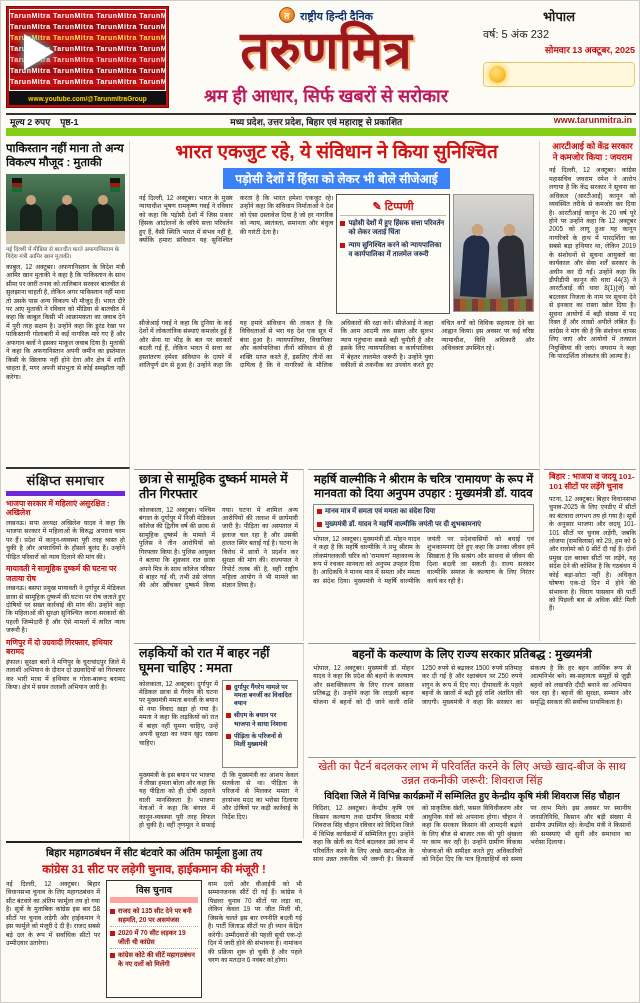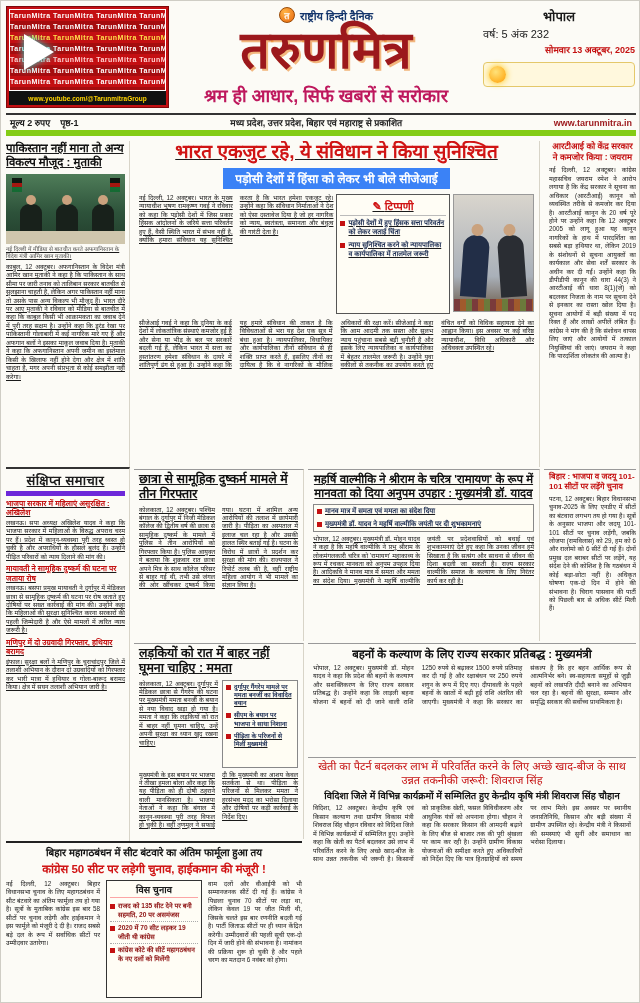--- a/index.html
+++ b/index.html
@@ -23,30 +23,30 @@
   .right-info{left:482px;top:6px;width:152px;height:102px;font-size:9px;}
   .city{font-size:13px;font-weight:bold;text-align:center;}
   .issue{text-align:left;font-size:11px;margin-top:1px;color:#222;}
   .pub-date{text-align:right;font-size:9px;font-weight:bold;color:#c41111;margin-top:2px;}
   .weather{margin-top:6px;border:1px solid #e4c86a;background:#fff8dd;border-radius:4px;padding:3px 5px;display:flex;align-items:center;gap:6px;}
   .sun{width:17px;height:17px;border-radius:50%;background:radial-gradient(circle at 40% 35%,#ffe27a,#ff9d00);box-shadow:0 0 7px #ffc400;flex:none;}
   .temps{font-size:7.5px;line-height:10px;color:#333;flex:1;}
   .t-title{font-weight:bold;font-size:8px;color:#7a4a00;border-bottom:1px solid #e4c86a;margin-bottom:1px;}
   .temps b{color:#c41111;}
   
-  .infobar{left:5px;top:112px;width:630px;height:23px;border-top:2px solid #333;border-bottom:6px solid #84cc16;display:flex;align-items:center;gap:10px;font-size:9px;font-weight:bold;padding:0 4px;}
+  .infobar{left:5px;top:112px;width:630px;height:23px;border-top:2px solid #333;border-bottom:8px solid #84cc16;display:flex;align-items:flex-start;gap:10px;font-size:9px;font-weight:bold;padding:0 4px;}
   .infobar .regions{flex:1;text-align:center;font-weight:bold;color:#222;}
   .infobar .site{color:#9c181c;}
   
   .body-txt{font-size:6.3px;line-height:1.34;text-align:justify;color:#222;}
   .cols2{column-count:2;column-gap:7px;}
   .cols3{column-count:3;column-gap:8px;}
   .cols4{column-count:4;column-gap:8px;}
   .blk{overflow:hidden;}
-  .vr-r{border-right:1px solid #d8d4c8;text-decoration:underline;}
+  .vr-r{border-right:1px solid #d8d4c8;}
   .sq{display:inline-block;width:5px;height:5px;background:#c41111;margin-right:3px;flex:none;margin-top:2px;}
   
   .b-pak{left:5px;top:140px;width:124px;height:326px;padding-right:4px;}
   .pak-head{font-size:11.5px;line-height:1.25;font-weight:bold;color:#111;}
   .photo-pak{height:70px;margin:4px 0 2px;position:relative;background:linear-gradient(180deg,#4f7d59 0%,#2d523a 55%,#223d2c 100%);overflow:hidden;}
   .photo-pak .table{position:absolute;left:0;right:0;bottom:0;height:13px;background:#cfc6ad;}
   .fig{position:absolute;bottom:10px;width:22px;height:30px;background:#18211b;border-radius:9px 9px 2px 2px;}
   .fig::before{content:"";position:absolute;left:6px;top:-9px;width:10px;height:10px;border-radius:50%;background:#caa27e;}
   .flag{position:absolute;top:4px;width:10px;height:14px;background:linear-gradient(180deg,#000 33%,#b00 33% 66%,#0a6b2d 66%);opacity:.8;}
   .pak-cap{font-size:5.8px;color:#444;line-height:1.3;margin-bottom:2px;}
@@ -96,21 +96,21 @@
   .b-kheti{left:307px;top:756px;width:328px;height:244px;border-top:1px solid #999;padding:2px 5px 0;}
   .kheti-head{font-size:11px;font-weight:normal;color:#c41111;line-height:1.25;text-align:center;margin-bottom:2px;}
   .kheti-sub{font-size:9.5px;font-weight:bold;color:#111;text-align:center;margin-bottom:3px;line-height:1.25;}
   
   .b-congress{left:5px;top:840px;width:296px;height:160px;border-top:2px solid #222;padding-top:2px;}
   .con-kicker{font-size:10px;font-weight:bold;text-align:center;color:#111;}
   .con-head{font-size:11.5px;font-weight:bold;color:#d01414;text-align:center;margin:2px 0 4px;}
   .con-row{display:flex;gap:6px;height:118px;overflow:hidden;}
   .con-col{width:94px;}
   .vis-box{width:96px;border:1.5px solid #333;padding:2px 3px;flex:none;background:#fffdf5;}
-  .vis-title{font-size:9.5px;font-weight:bold;text-align:center;border-bottom:1px solid #fca5a5;padding-bottom:1px;margin-bottom:2px;}
+  .vis-title{font-size:9.5px;font-weight:bold;text-align:center;border-bottom:6px solid #fca5a5;padding-bottom:1px;margin-bottom:2px;}
   .vis-point{display:flex;font-size:6.6px;font-weight:bold;color:#8d1111;line-height:1.3;padding:2px 0;border-bottom:1px dotted #aaa;text-align:left;}
 </style>
 </head>
 <body>
 
 <div class="page">
 
   <div class="abs social-box">
     <div class="stripes">
       <div class="srow">TarunMitra TarunMitra TarunMitra TarunMitra TarunMitra</div>
@@ -265,21 +265,21 @@
   </div>
 
   <div class="abs blk b-kheti">
     <h2 class="kheti-head">खेती का पैटर्न बदलकर लाभ में परिवर्तित करने के लिए अच्छे खाद-बीज के साथ उन्नत तकनीकी जरूरी: शिवराज सिंह</h2>
     <div class="kheti-sub">विदिशा जिले में विभिन्न कार्यक्रमों में सम्मिलित हुए केन्द्रीय कृषि मंत्री शिवराज सिंह चौहान</div>
     <div class="body-txt cols3" style="height:162px">विदिशा, 12 अक्टूबर। केन्द्रीय कृषि एवं किसान कल्याण तथा ग्रामीण विकास मंत्री शिवराज सिंह चौहान रविवार को विदिशा जिले में विभिन्न कार्यक्रमों में सम्मिलित हुए। उन्होंने कहा कि खेती का पैटर्न बदलकर उसे लाभ में परिवर्तित करने के लिए अच्छे खाद-बीज के साथ उन्नत तकनीक भी जरूरी है। किसानों को प्राकृतिक खेती, फसल विविधीकरण और आधुनिक यंत्रों को अपनाना होगा। चौहान ने कहा कि सरकार किसान की आमदनी बढ़ाने के लिए बीज से बाजार तक की पूरी श्रृंखला पर काम कर रही है। उन्होंने ग्रामीण विकास योजनाओं की समीक्षा करते हुए अधिकारियों को निर्देश दिए कि पात्र हितग्राहियों को समय पर लाभ मिले। इस अवसर पर स्थानीय जनप्रतिनिधि, किसान और बड़ी संख्या में ग्रामीण उपस्थित रहे। केन्द्रीय मंत्री ने किसानों की समस्याएं भी सुनीं और समाधान का भरोसा दिलाया।</div>
   </div>
 
   <div class="abs blk b-congress">
     <div class="con-kicker">बिहार महागठबंधन में सीट बंटवारे का अंतिम फार्मूला हुआ तय</div>
-    <h2 class="con-head">कांग्रेस 50 सीट पर लड़ेगी चुनाव, हाईकमान की मंजूरी !</h2>
+    <h2 class="con-head">कांग्रेस 31 सीट पर लड़ेगी चुनाव, हाईकमान की मंजूरी !</h2>
     <div class="con-row">
       <p class="body-txt con-col">नई दिल्ली, 12 अक्टूबर। बिहार विधानसभा चुनाव के लिए महागठबंधन में सीट बंटवारे का अंतिम फार्मूला तय हो गया है। सूत्रों के मुताबिक कांग्रेस इस बार 58 सीटों पर चुनाव लड़ेगी और हाईकमान ने इस फार्मूले को मंजूरी दे दी है। राजद सबसे बड़े दल के रूप में सर्वाधिक सीटों पर उम्मीदवार उतारेगा।</p>
       <div class="vis-box">
         <div class="vis-title">विस चुनाव</div>
         <div class="vis-point">
             <span class="sq"></span>
             <span>राजद को 135 सीट देने पर बनी सहमति, 20 पर असमंजस</span>
           </div>
         <div class="vis-point">
             <span class="sq"></span>

